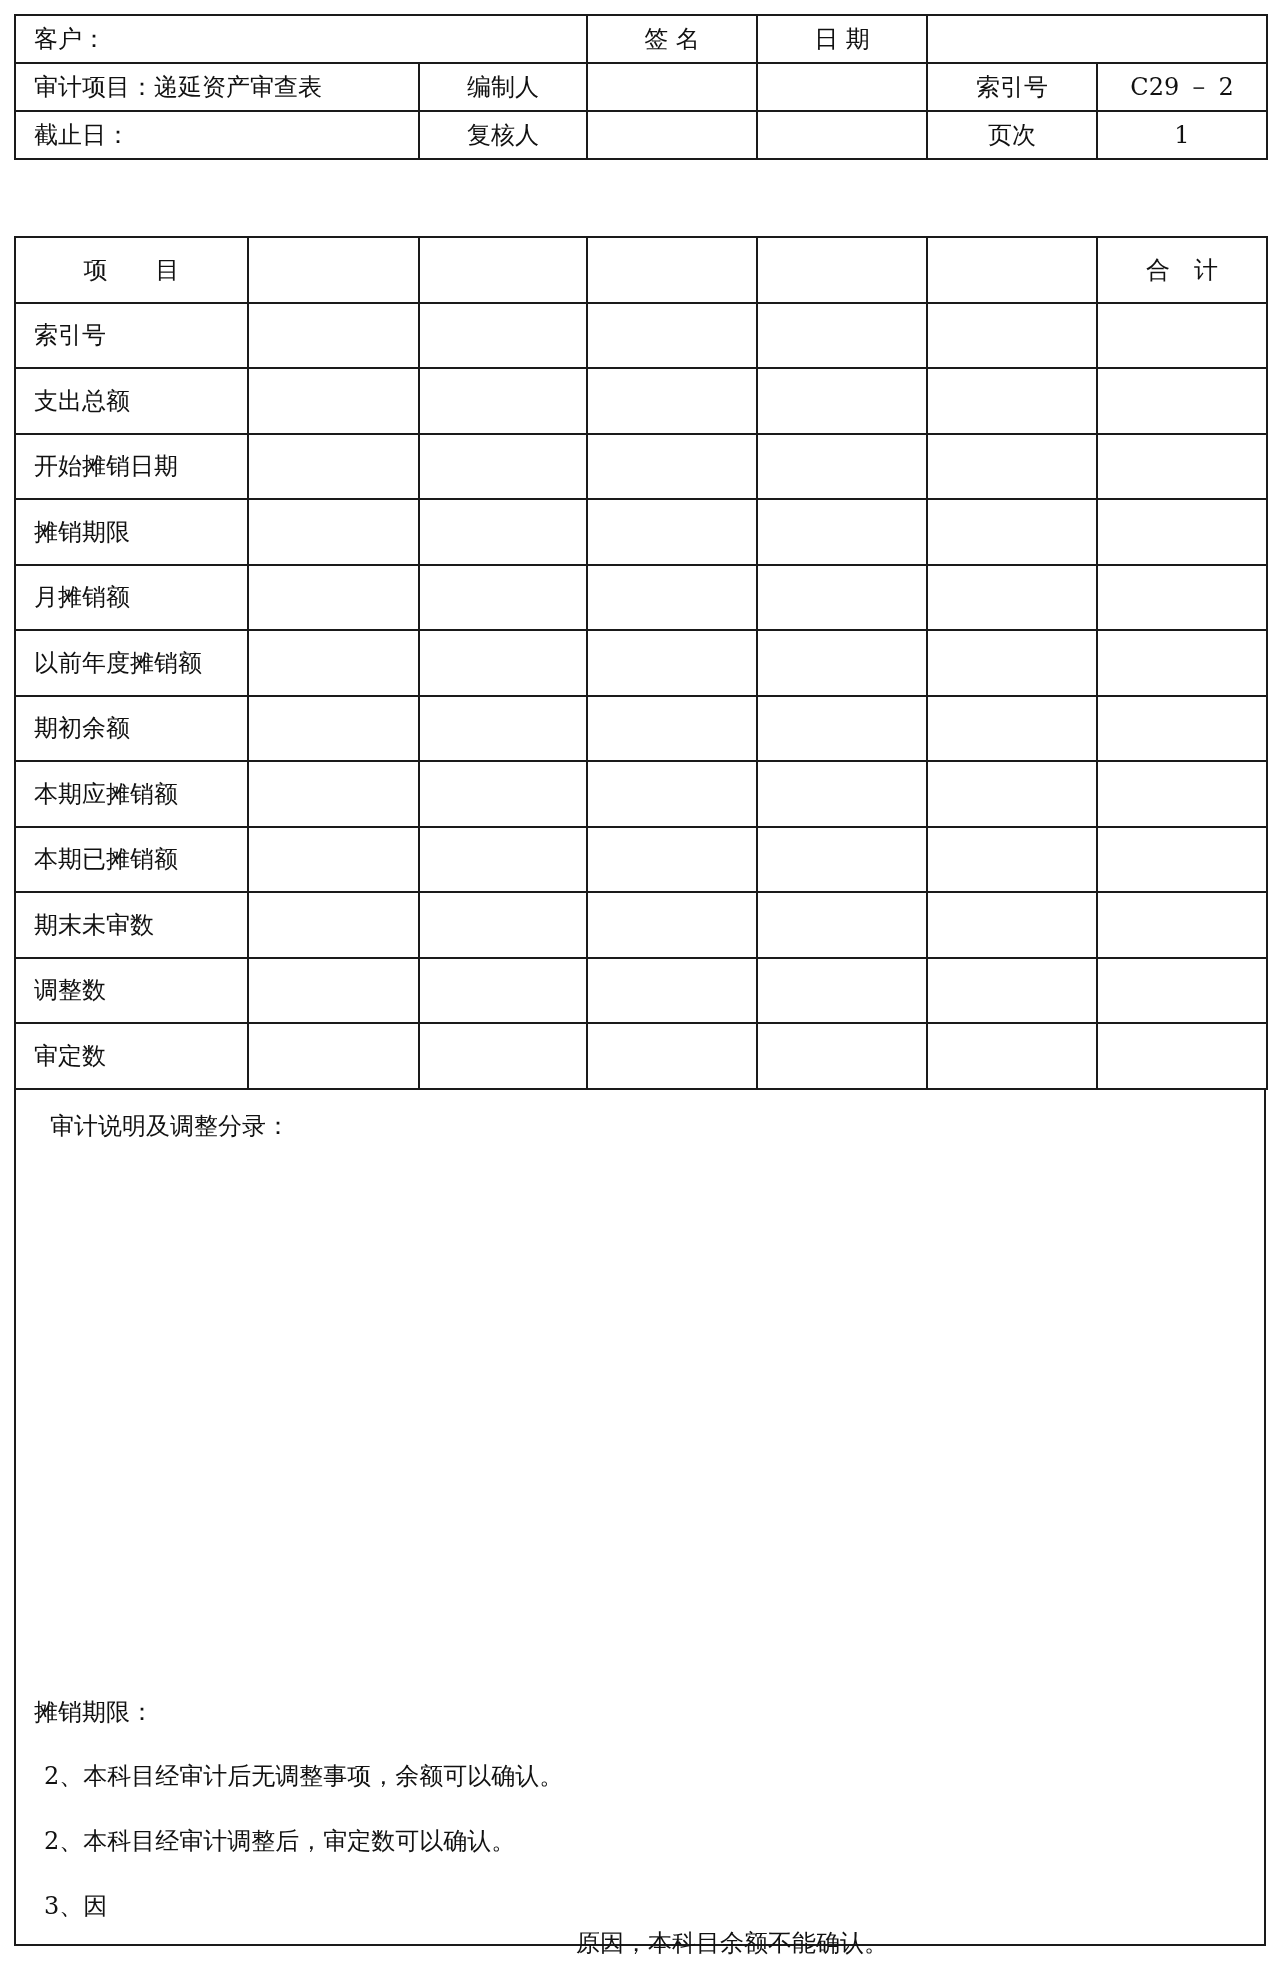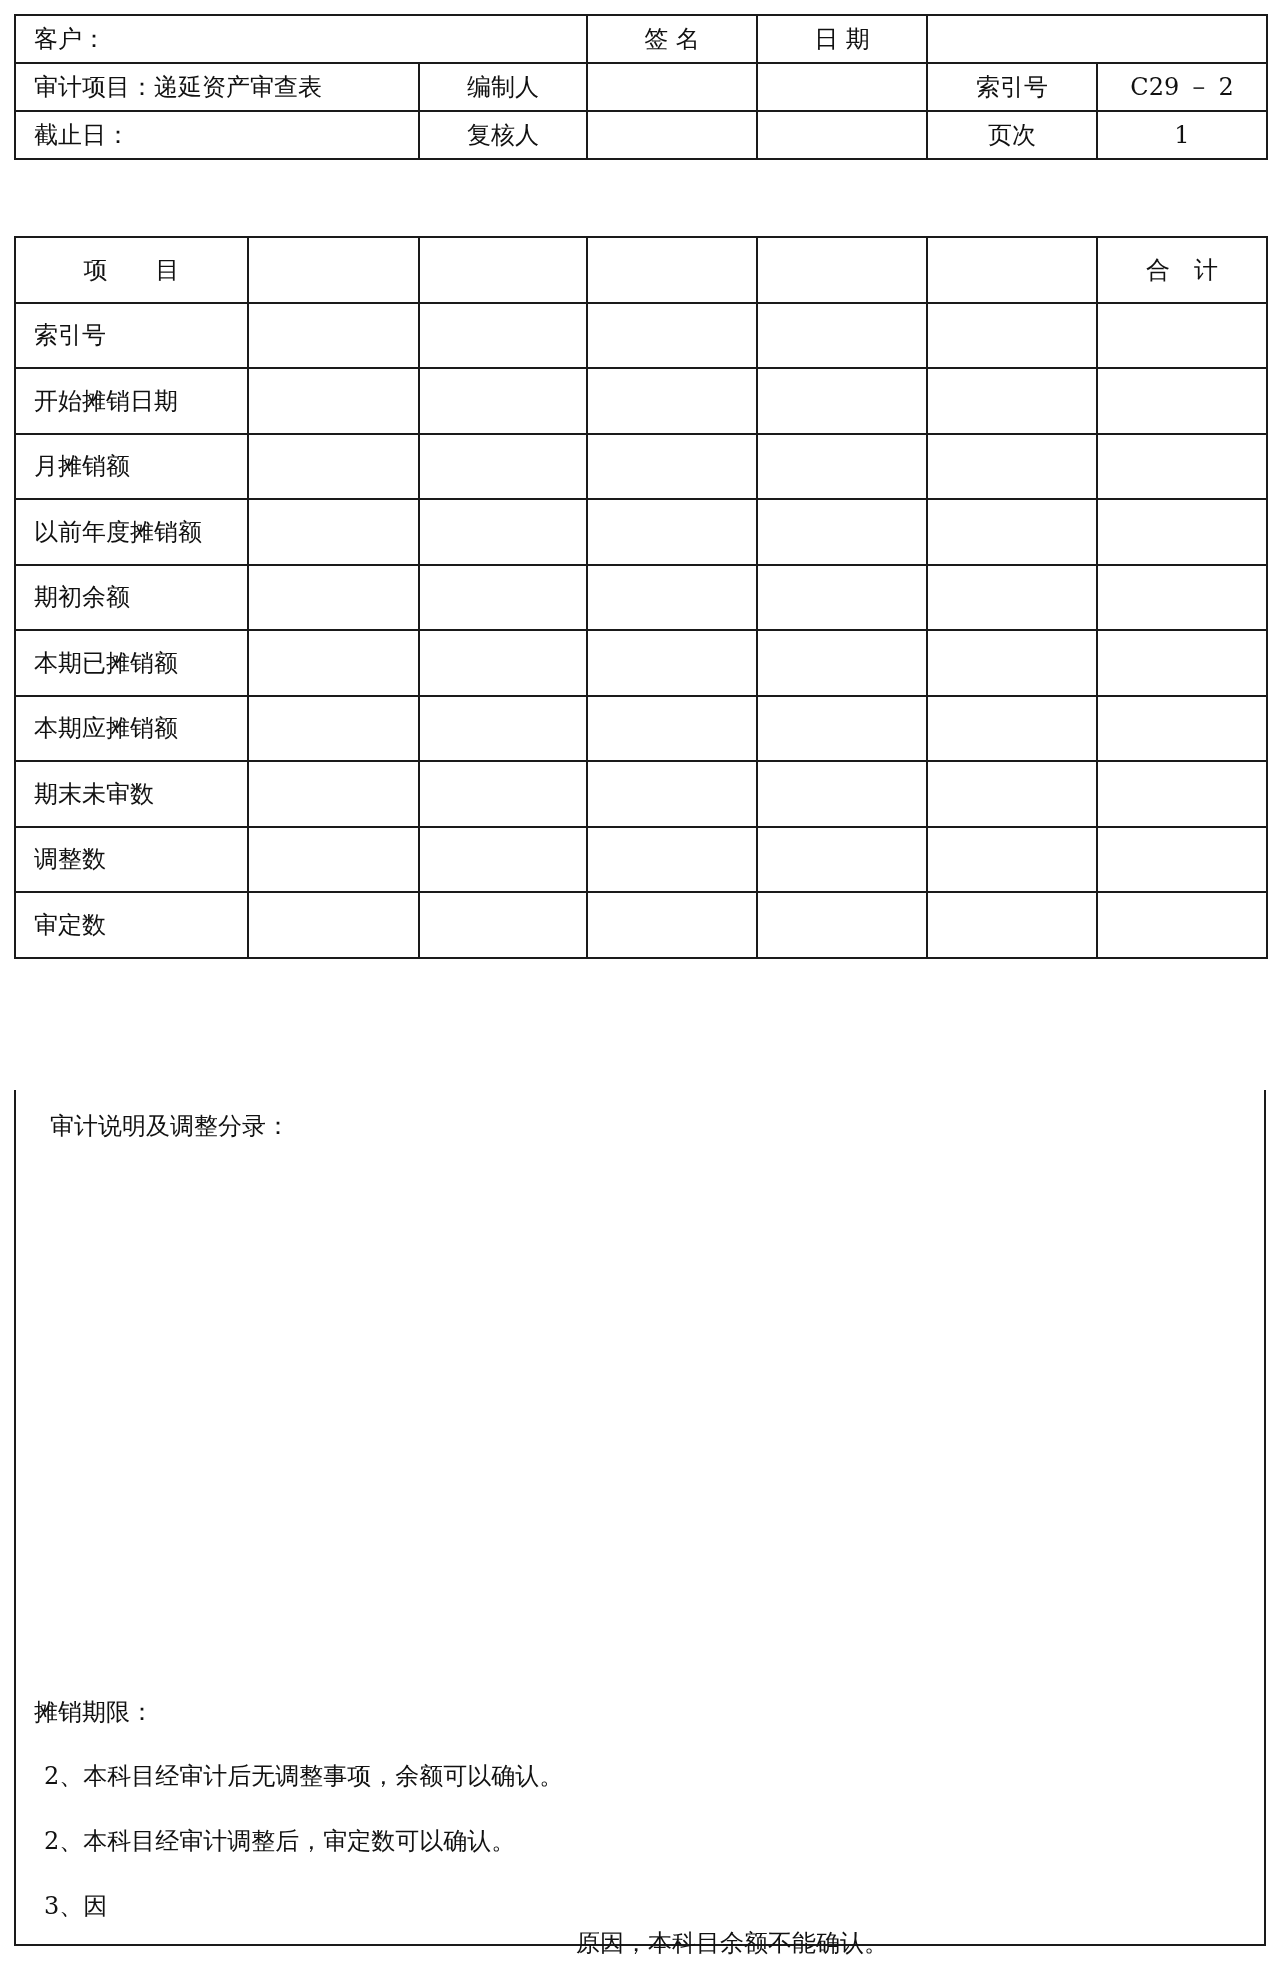--- a/index.html
+++ b/index.html
@@ -90,29 +90,47 @@
   <tr>
     <td class="left">索引号</td>
     <td></td>
         <td></td>
         <td></td>
         <td></td>
         <td></td>
         <td></td>
   </tr>
   <tr>
+    <td class="left">支出总额</td>
+    <td></td>
+        <td></td>
+        <td></td>
+        <td></td>
+        <td></td>
+        <td></td>
+  </tr>
+  <tr>
     <td class="left">开始摊销日期</td>
     <td></td>
         <td></td>
         <td></td>
         <td></td>
         <td></td>
         <td></td>
   </tr>
   <tr>
+    <td class="left">摊销期限</td>
+    <td></td>
+        <td></td>
+        <td></td>
+        <td></td>
+        <td></td>
+        <td></td>
+  </tr>
+  <tr>
     <td class="left">月摊销额</td>
     <td></td>
         <td></td>
         <td></td>
         <td></td>
         <td></td>
         <td></td>
   </tr>
   <tr>
     <td class="left">以前年度摊销额</td>
@@ -126,30 +144,30 @@
   <tr>
     <td class="left">期初余额</td>
     <td></td>
         <td></td>
         <td></td>
         <td></td>
         <td></td>
         <td></td>
   </tr>
   <tr>
+    <td class="left">本期应摊销额</td>
+    <td></td>
+        <td></td>
+        <td></td>
+        <td></td>
+        <td></td>
+        <td></td>
+  </tr>
+  <tr>
     <td class="left">本期已摊销额</td>
-    <td></td>
-        <td></td>
-        <td></td>
-        <td></td>
-        <td></td>
-        <td></td>
-  </tr>
-  <tr>
-    <td class="left">本期应摊销额</td>
     <td></td>
         <td></td>
         <td></td>
         <td></td>
         <td></td>
         <td></td>
   </tr>
   <tr>
     <td class="left">期末未审数</td>
     <td></td>

